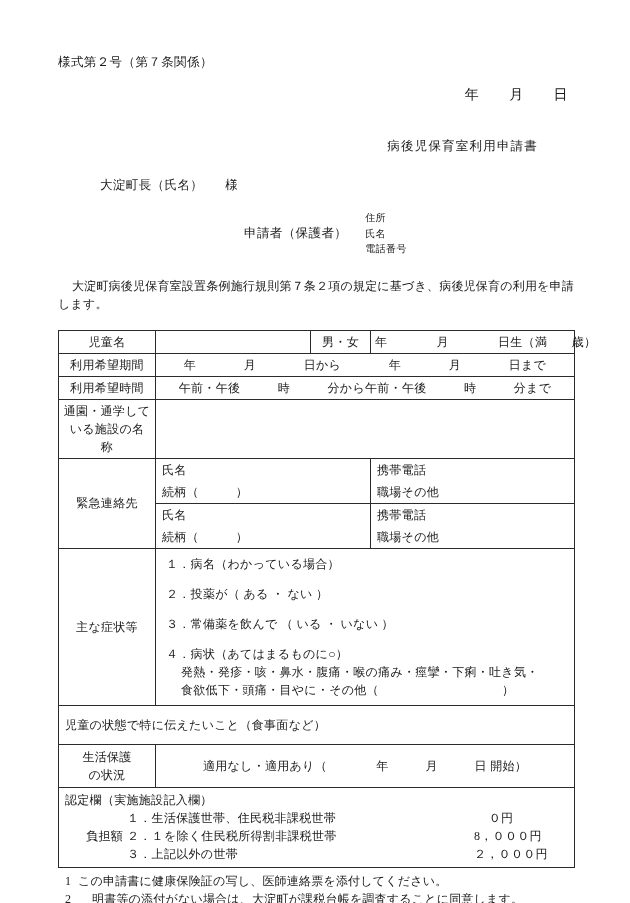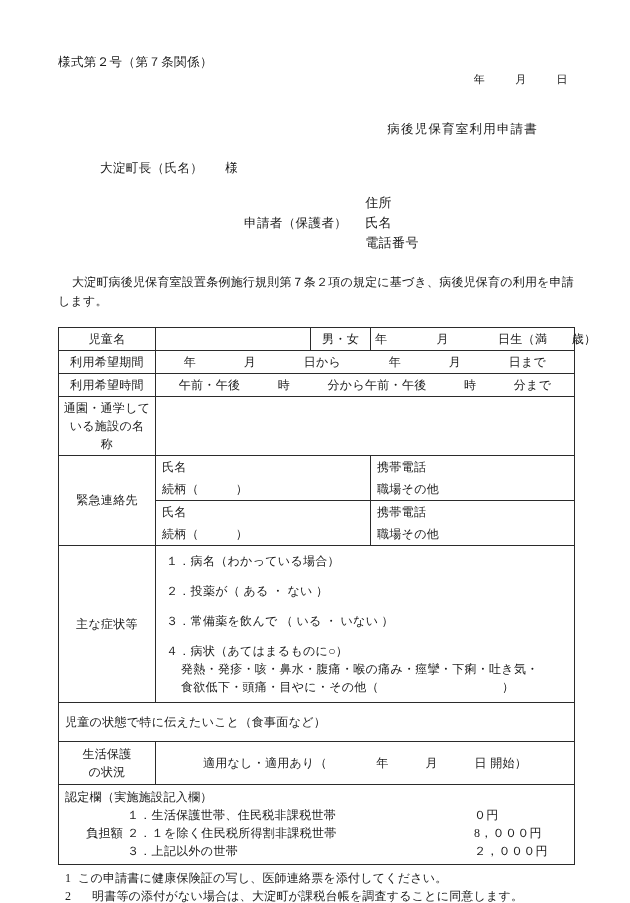--- a/index.html
+++ b/index.html
@@ -25,24 +25,24 @@
     width: 516px;
   }
 
   
   .form-id {
     font-size: 12.5px;
     letter-spacing: 0.4px;
     line-height: 1.6;
   }
   .date-line {
-    margin-top: 0;
+    margin-top: 14px;
     text-align: right;
     padding-right: 6px;
-    font-size: 11px;
+    font-size: 14px;
     letter-spacing: 0.4px;
   }
   .date-line .gap { display: inline-block; width: 30px; }
   .doc-title {
     margin-top: 34px;
     text-align: right;
     font-size: 12.5px;
     letter-spacing: 1.2px;
     padding-right: 36px;
   }
@@ -61,21 +61,21 @@
     padding-left: 186px;
   }
   .applicant-label {
     font-size: 12.5px;
     letter-spacing: 0.4px;
     align-self: center;
     white-space: nowrap;
   }
   .applicant-fields {
     margin-left: 18px;
-    font-size: 13px;
+    font-size: 10px;
     letter-spacing: 0.4px;
     line-height: 1.55;
   }
 
   .statement {
     margin-top: 20px;
     font-size: 12px;
     line-height: 1.55;
     letter-spacing: 0.2px;
     text-align: justify;
@@ -146,21 +146,21 @@
     padding: 3px 4px 4px 6px !important;
     line-height: 1.55;
   }
   .fee-grid {
     display: grid;
     grid-template-columns: 62px 1fr 96px;
     column-gap: 0;
   }
   .fee-grid .lead { text-align: right; padding-right: 4px; white-space: nowrap; }
   .fee-grid .desc { text-align: left; white-space: nowrap; }
-  .fee-grid .amt  { text-align: left; white-space: nowrap; padding-right: 42px; }
+  .fee-grid .amt  { text-align: center; white-space: nowrap; padding-right: 42px; }
 
   
   .footnotes {
     margin-top: 4px;
     font-size: 12px;
     line-height: 1.55;
     letter-spacing: 0.2px;
   }
   .fn-row {
     display: flex;

